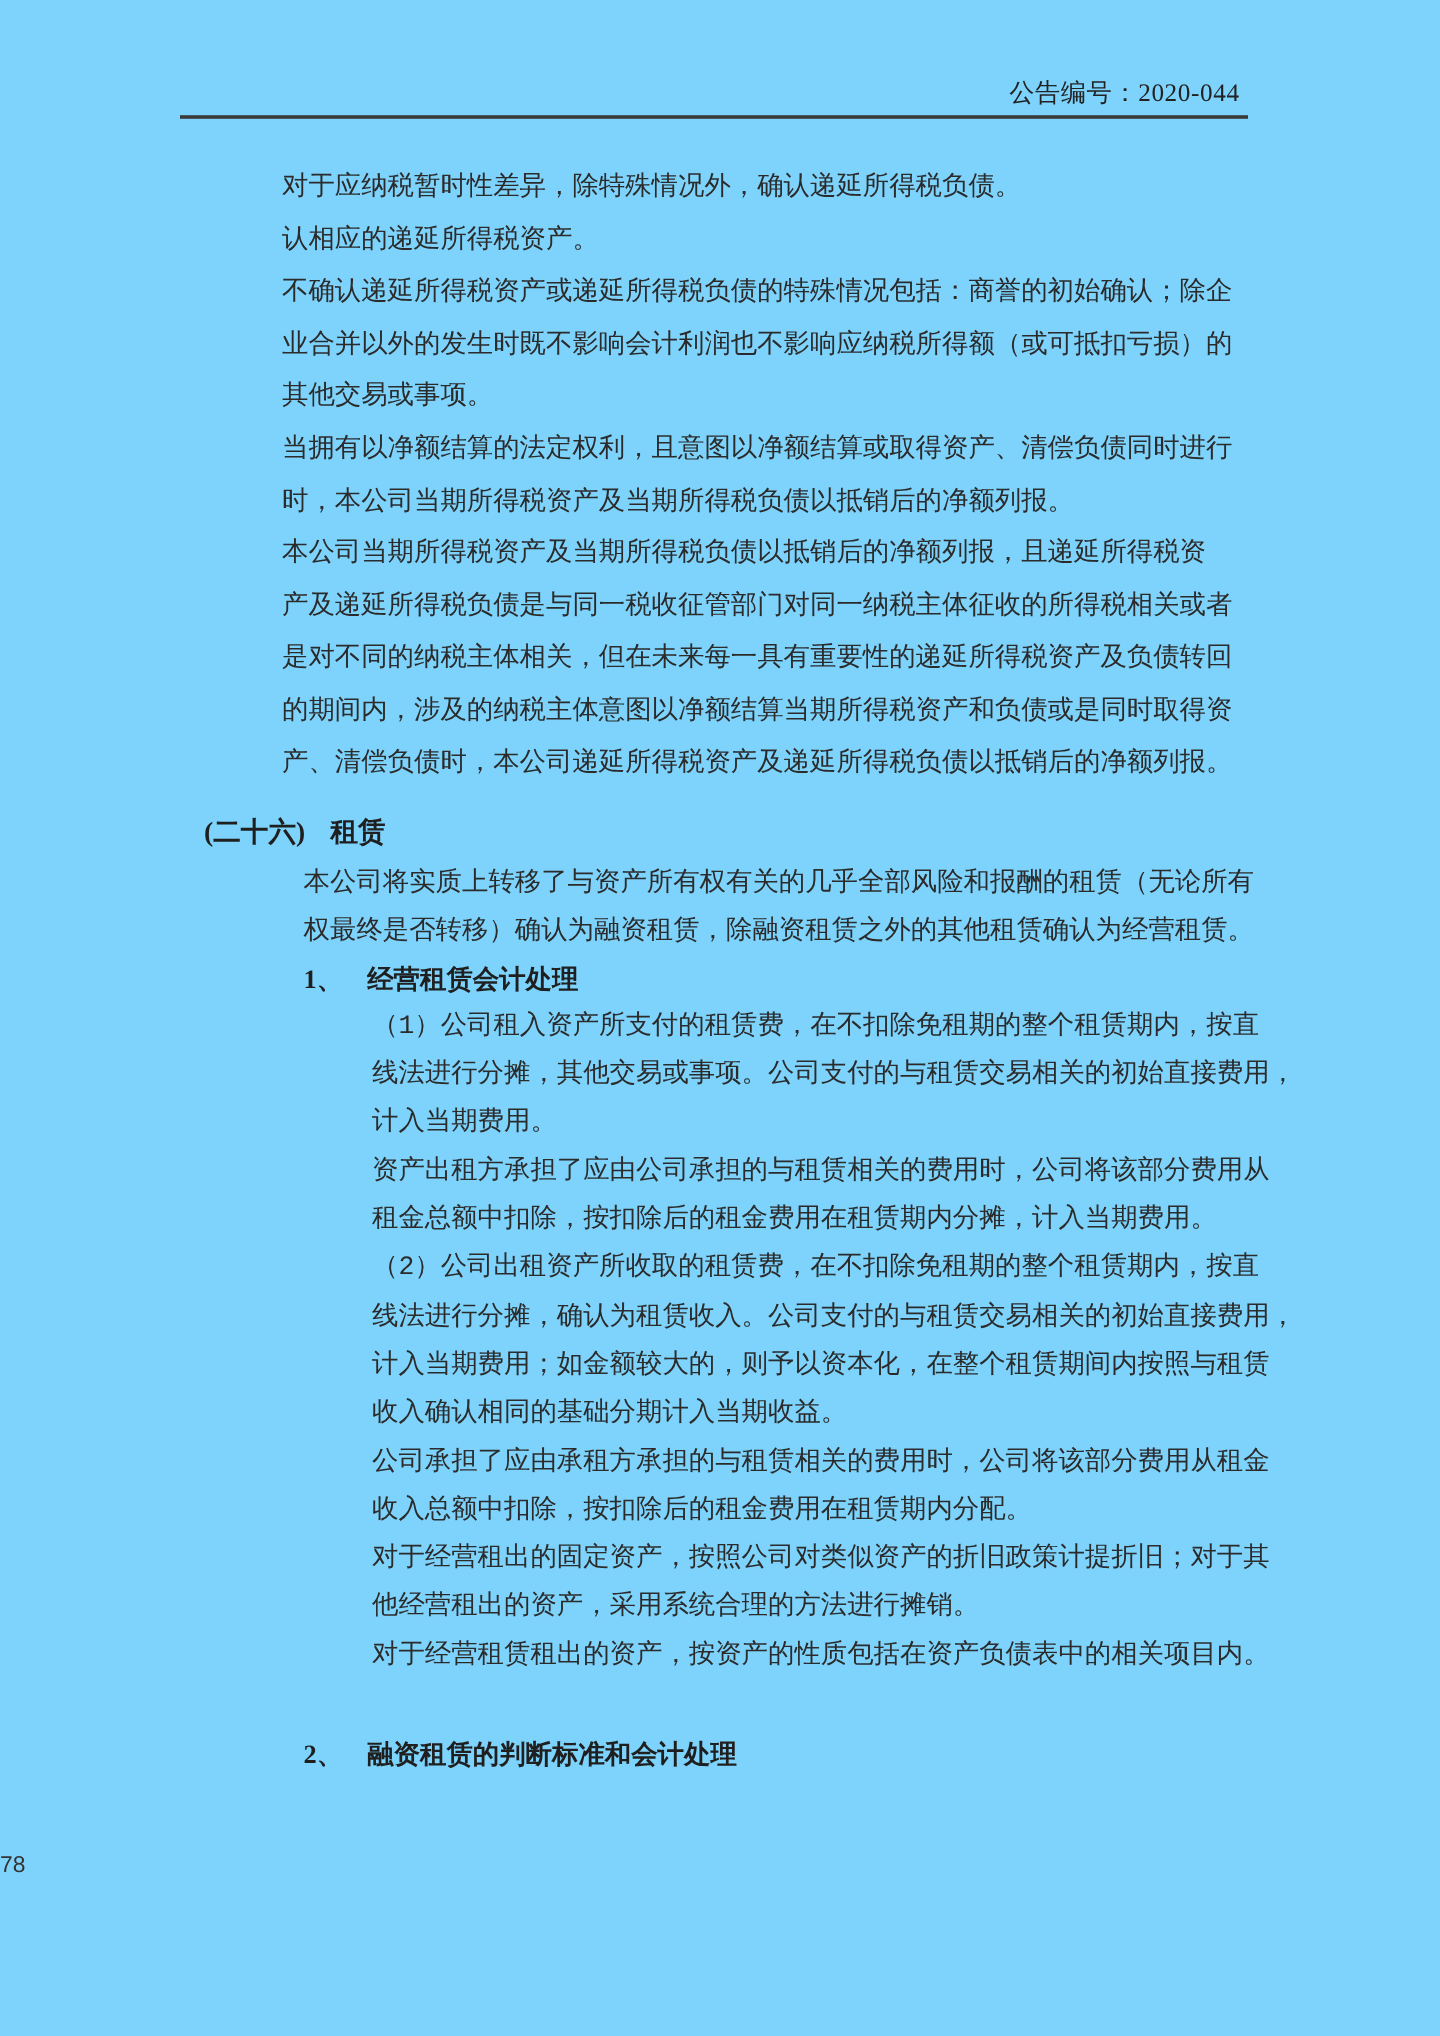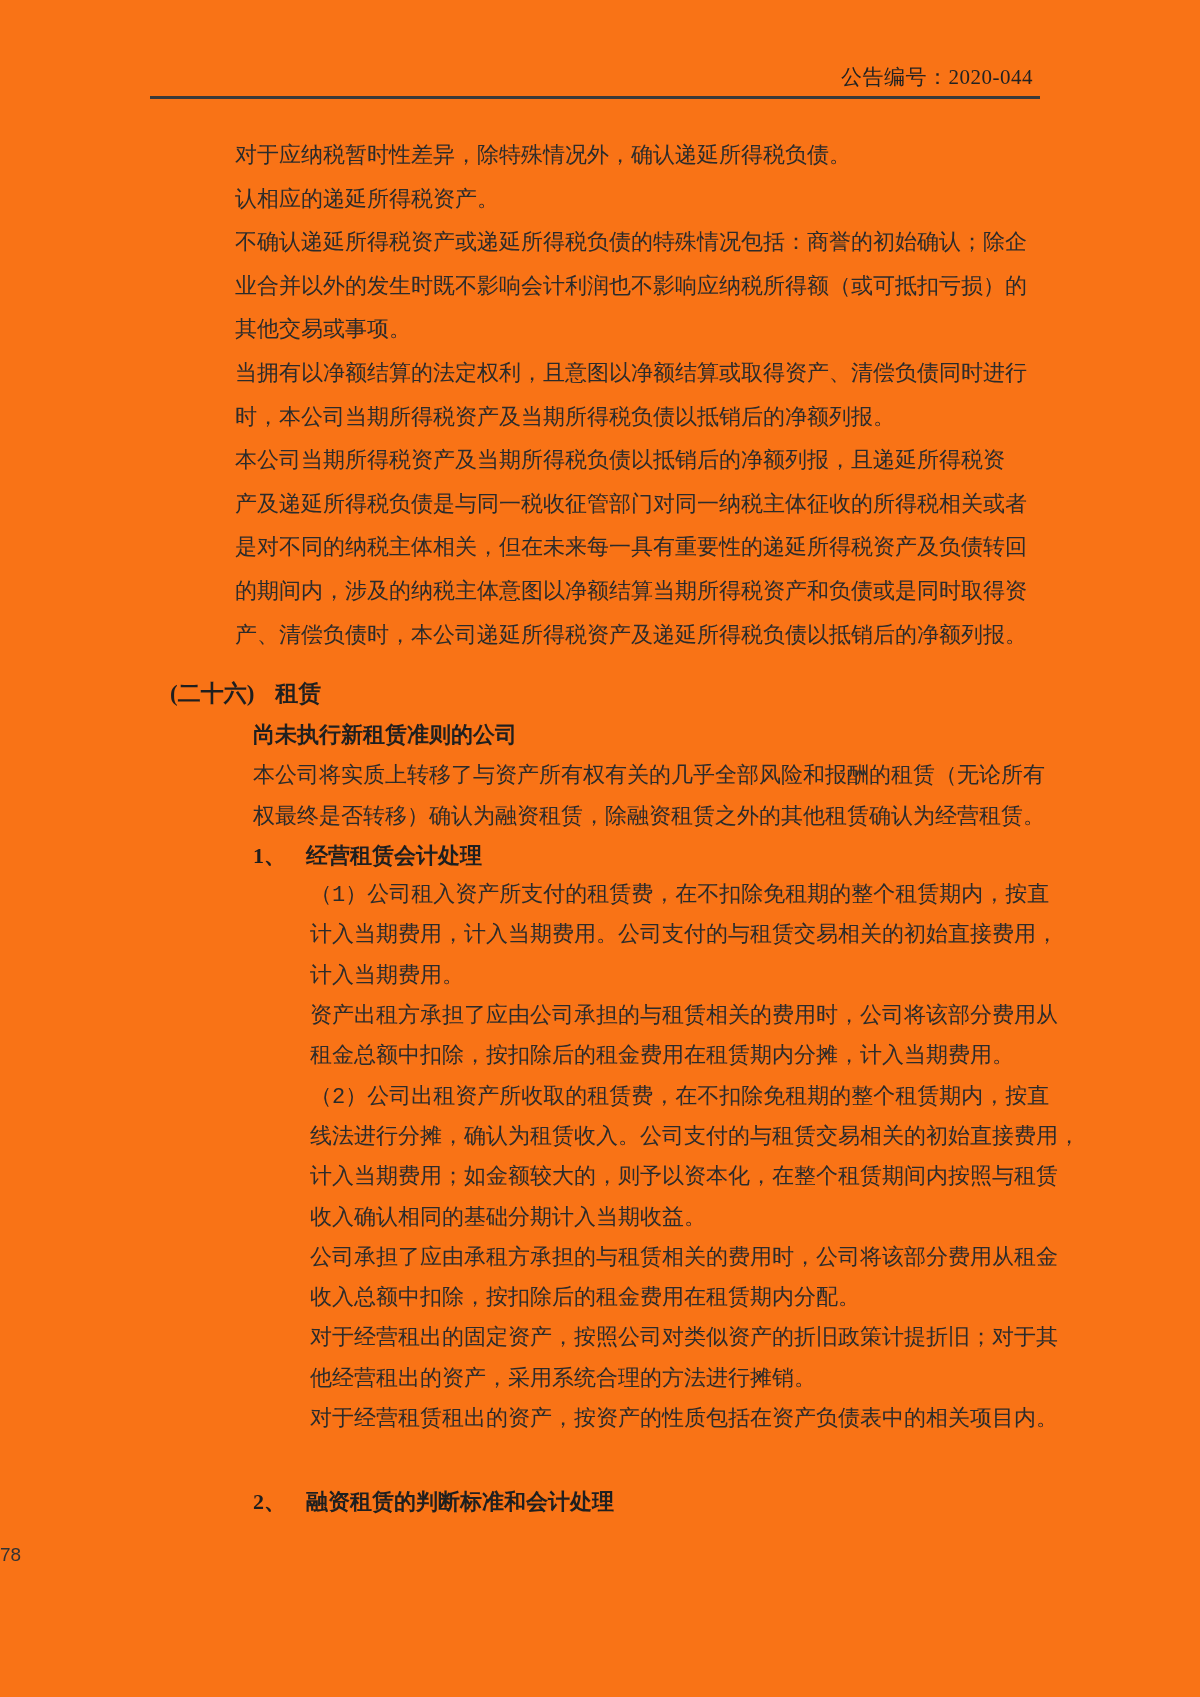--- a/index.html
+++ b/index.html
@@ -1,19 +1,19 @@
 <!DOCTYPE html>
 <html lang="zh"><head>
 <meta charset="utf-8">
 <style>
   html,body{margin:0;padding:0;background:#ffffff;}
   .page{
     position:relative;
     width:1200px;height:1697px;
-    background:#f97316;
+    background:#7dd3fc;
     color:#2b2b2b;
     font-family:"Liberation Serif", serif;
     overflow:hidden;
   }
   .doc-number{
     position:absolute;top:63px;right:167px;
     font-size:21px;letter-spacing:0.5px;color:#222;
     white-space:nowrap;
   }
   .header-rule{
@@ -82,29 +82,28 @@
         <div class="line">的期间内，涉及的纳税主体意图以净额结算当期所得税资产和负债或是同时取得资</div>
         <div class="line">产、清偿负债时，本公司递延所得税资产及递延所得税负债以抵销后的净额列报。</div>
       </div>
     </div>
 
   <div class="sec2-heading">
     <span class="sp">(二十六)</span><span>租赁</span>
   </div>
 
   <div class="sec2" id="sec2">
-      <div class="line subheading">尚未执行新租赁准则的公司</div>
       <div class="para">
         <div class="line">本公司将实质上转移了与资产所有权有关的几乎全部风险和报酬的租赁（无论所有</div>
         <div class="line">权最终是否转移）确认为融资租赁，除融资租赁之外的其他租赁确认为经营租赁。</div>
       </div>
       <div class="line numbered"><span class="num">1、</span><span>经营租赁会计处理</span></div>
       <div class="para indented">
         <div class="line">（1）公司租入资产所支付的租赁费，在不扣除免租期的整个租赁期内，按直</div>
-        <div class="line">计入当期费用，计入当期费用。公司支付的与租赁交易相关的初始直接费用，</div>
+        <div class="line">线法进行分摊，其他交易或事项。公司支付的与租赁交易相关的初始直接费用，</div>
         <div class="line">计入当期费用。</div>
       </div>
       <div class="para indented">
         <div class="line">资产出租方承担了应由公司承担的与租赁相关的费用时，公司将该部分费用从</div>
         <div class="line">租金总额中扣除，按扣除后的租金费用在租赁期内分摊，计入当期费用。</div>
       </div>
       <div class="para indented">
         <div class="line">（2）公司出租资产所收取的租赁费，在不扣除免租期的整个租赁期内，按直</div>
         <div class="line">线法进行分摊，确认为租赁收入。公司支付的与租赁交易相关的初始直接费用，</div>
         <div class="line">计入当期费用；如金额较大的，则予以资本化，在整个租赁期间内按照与租赁</div>

